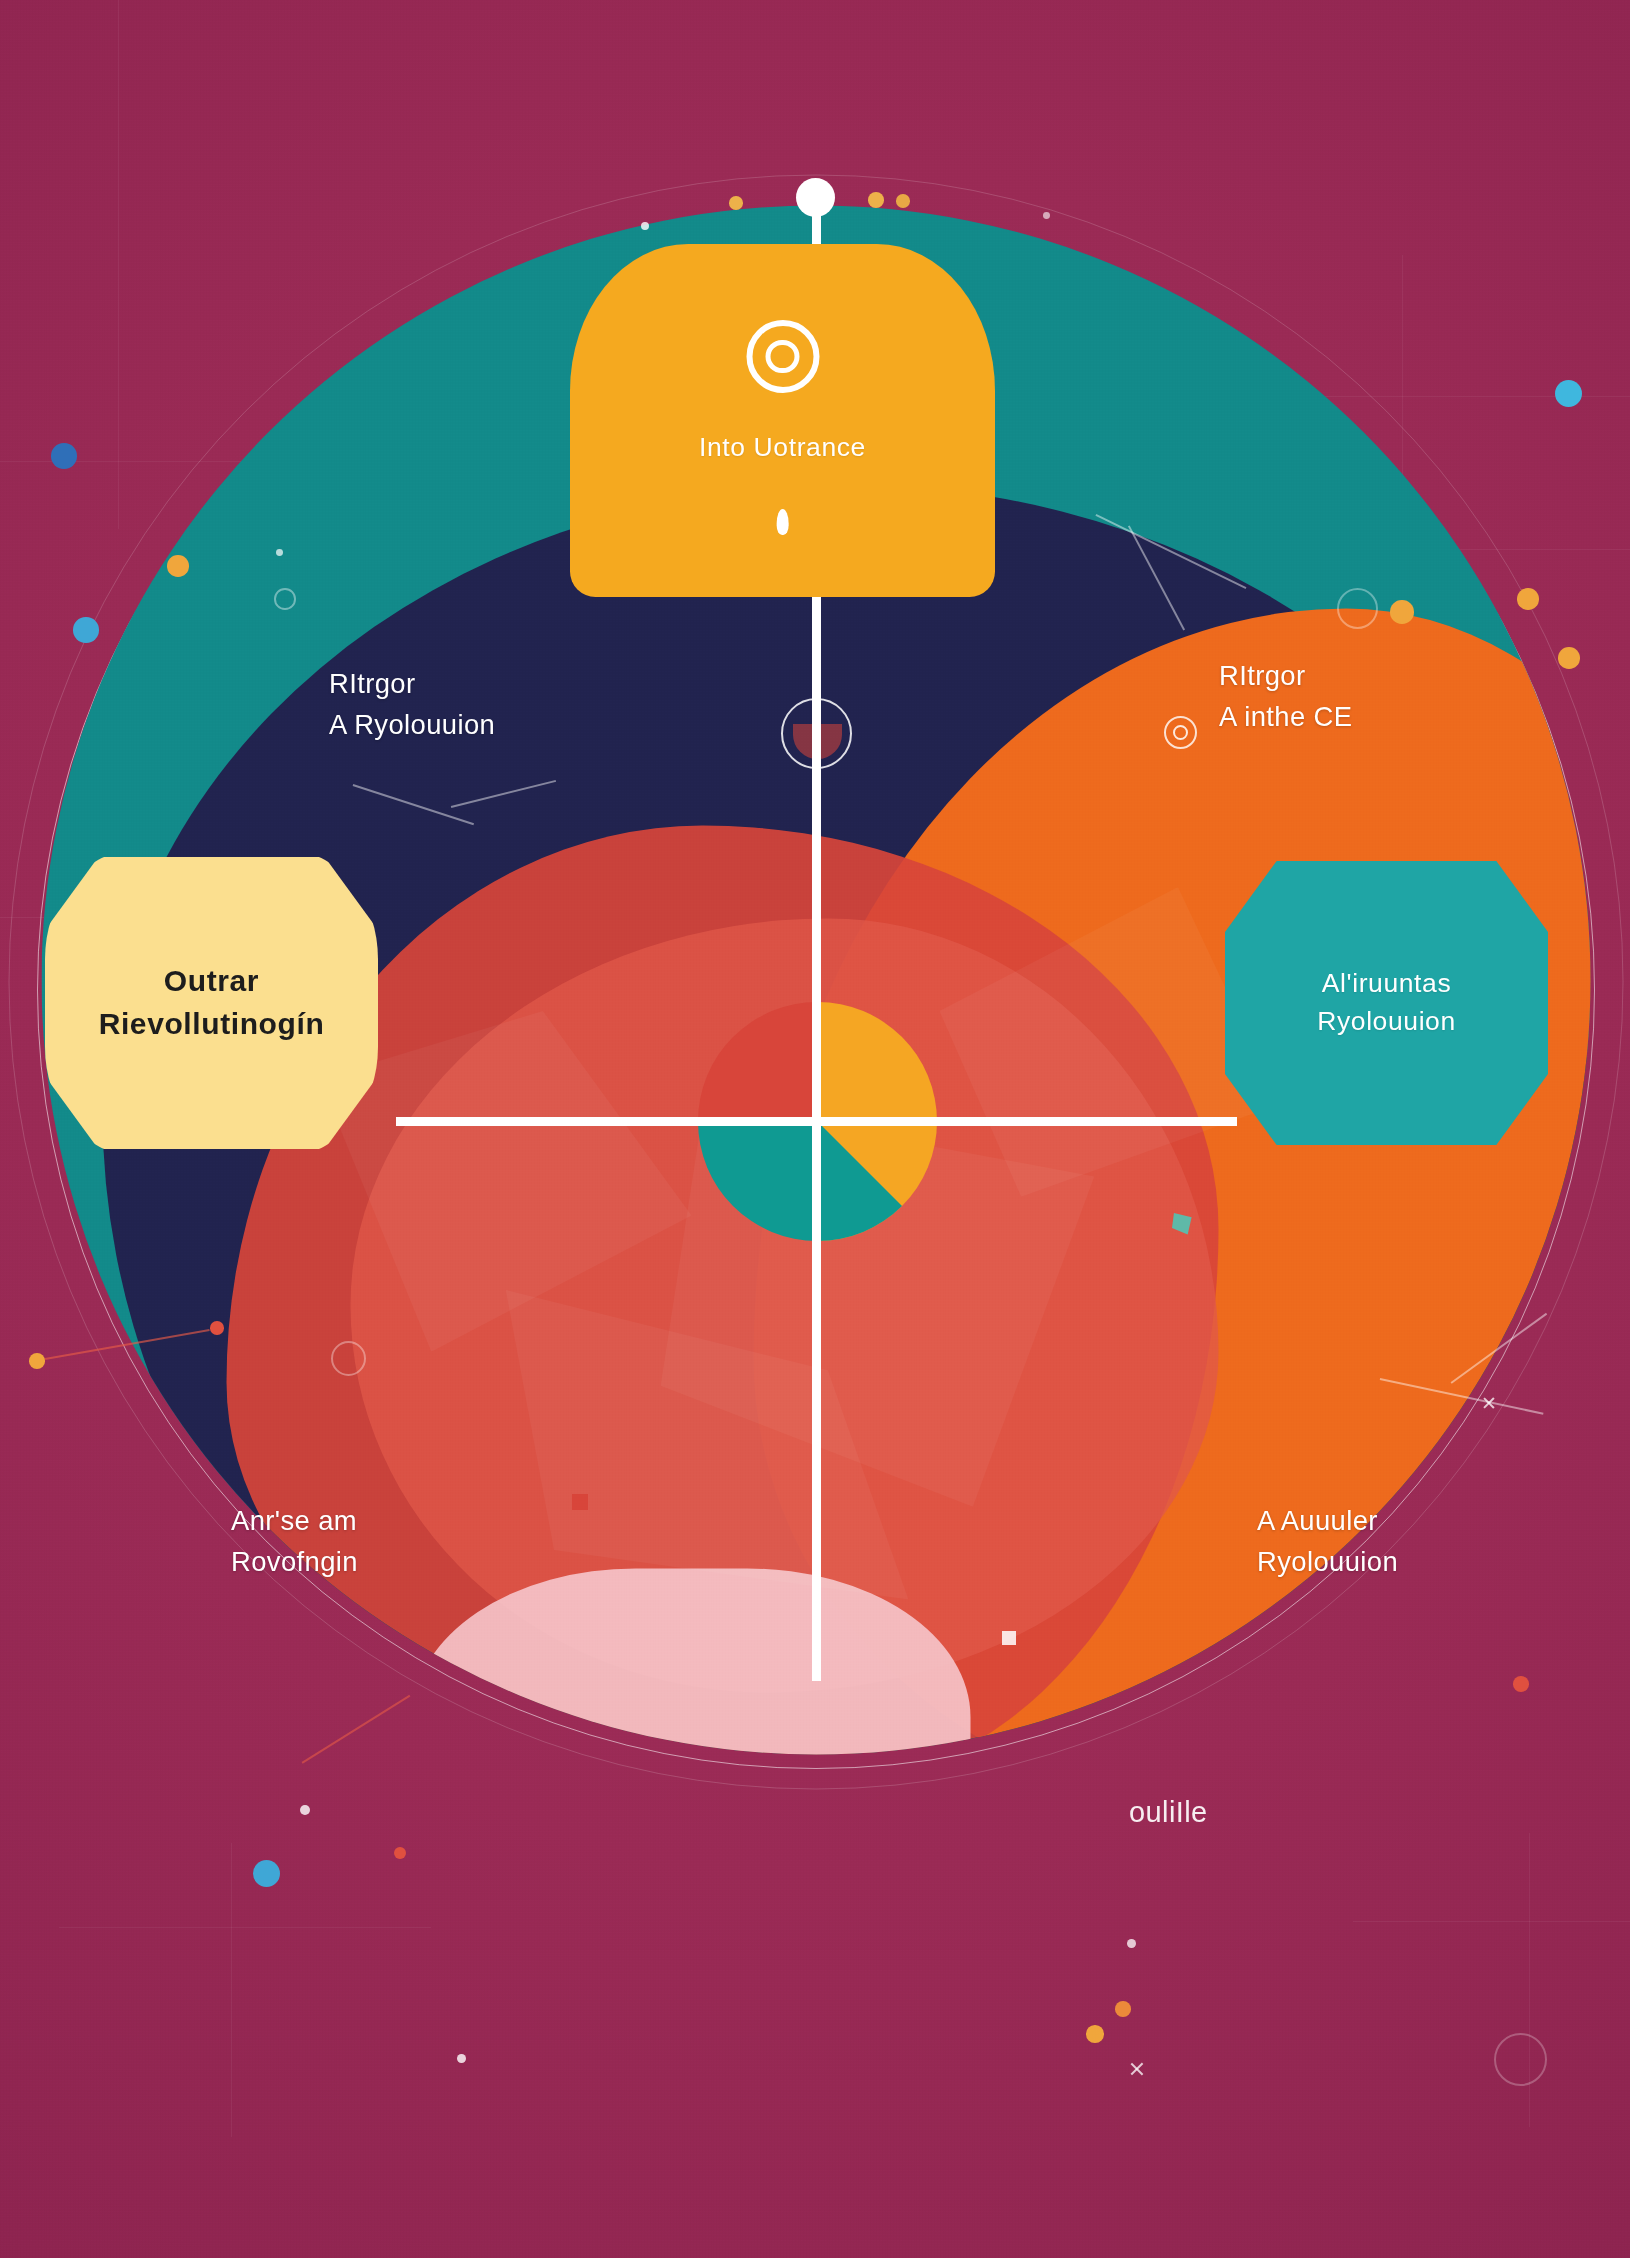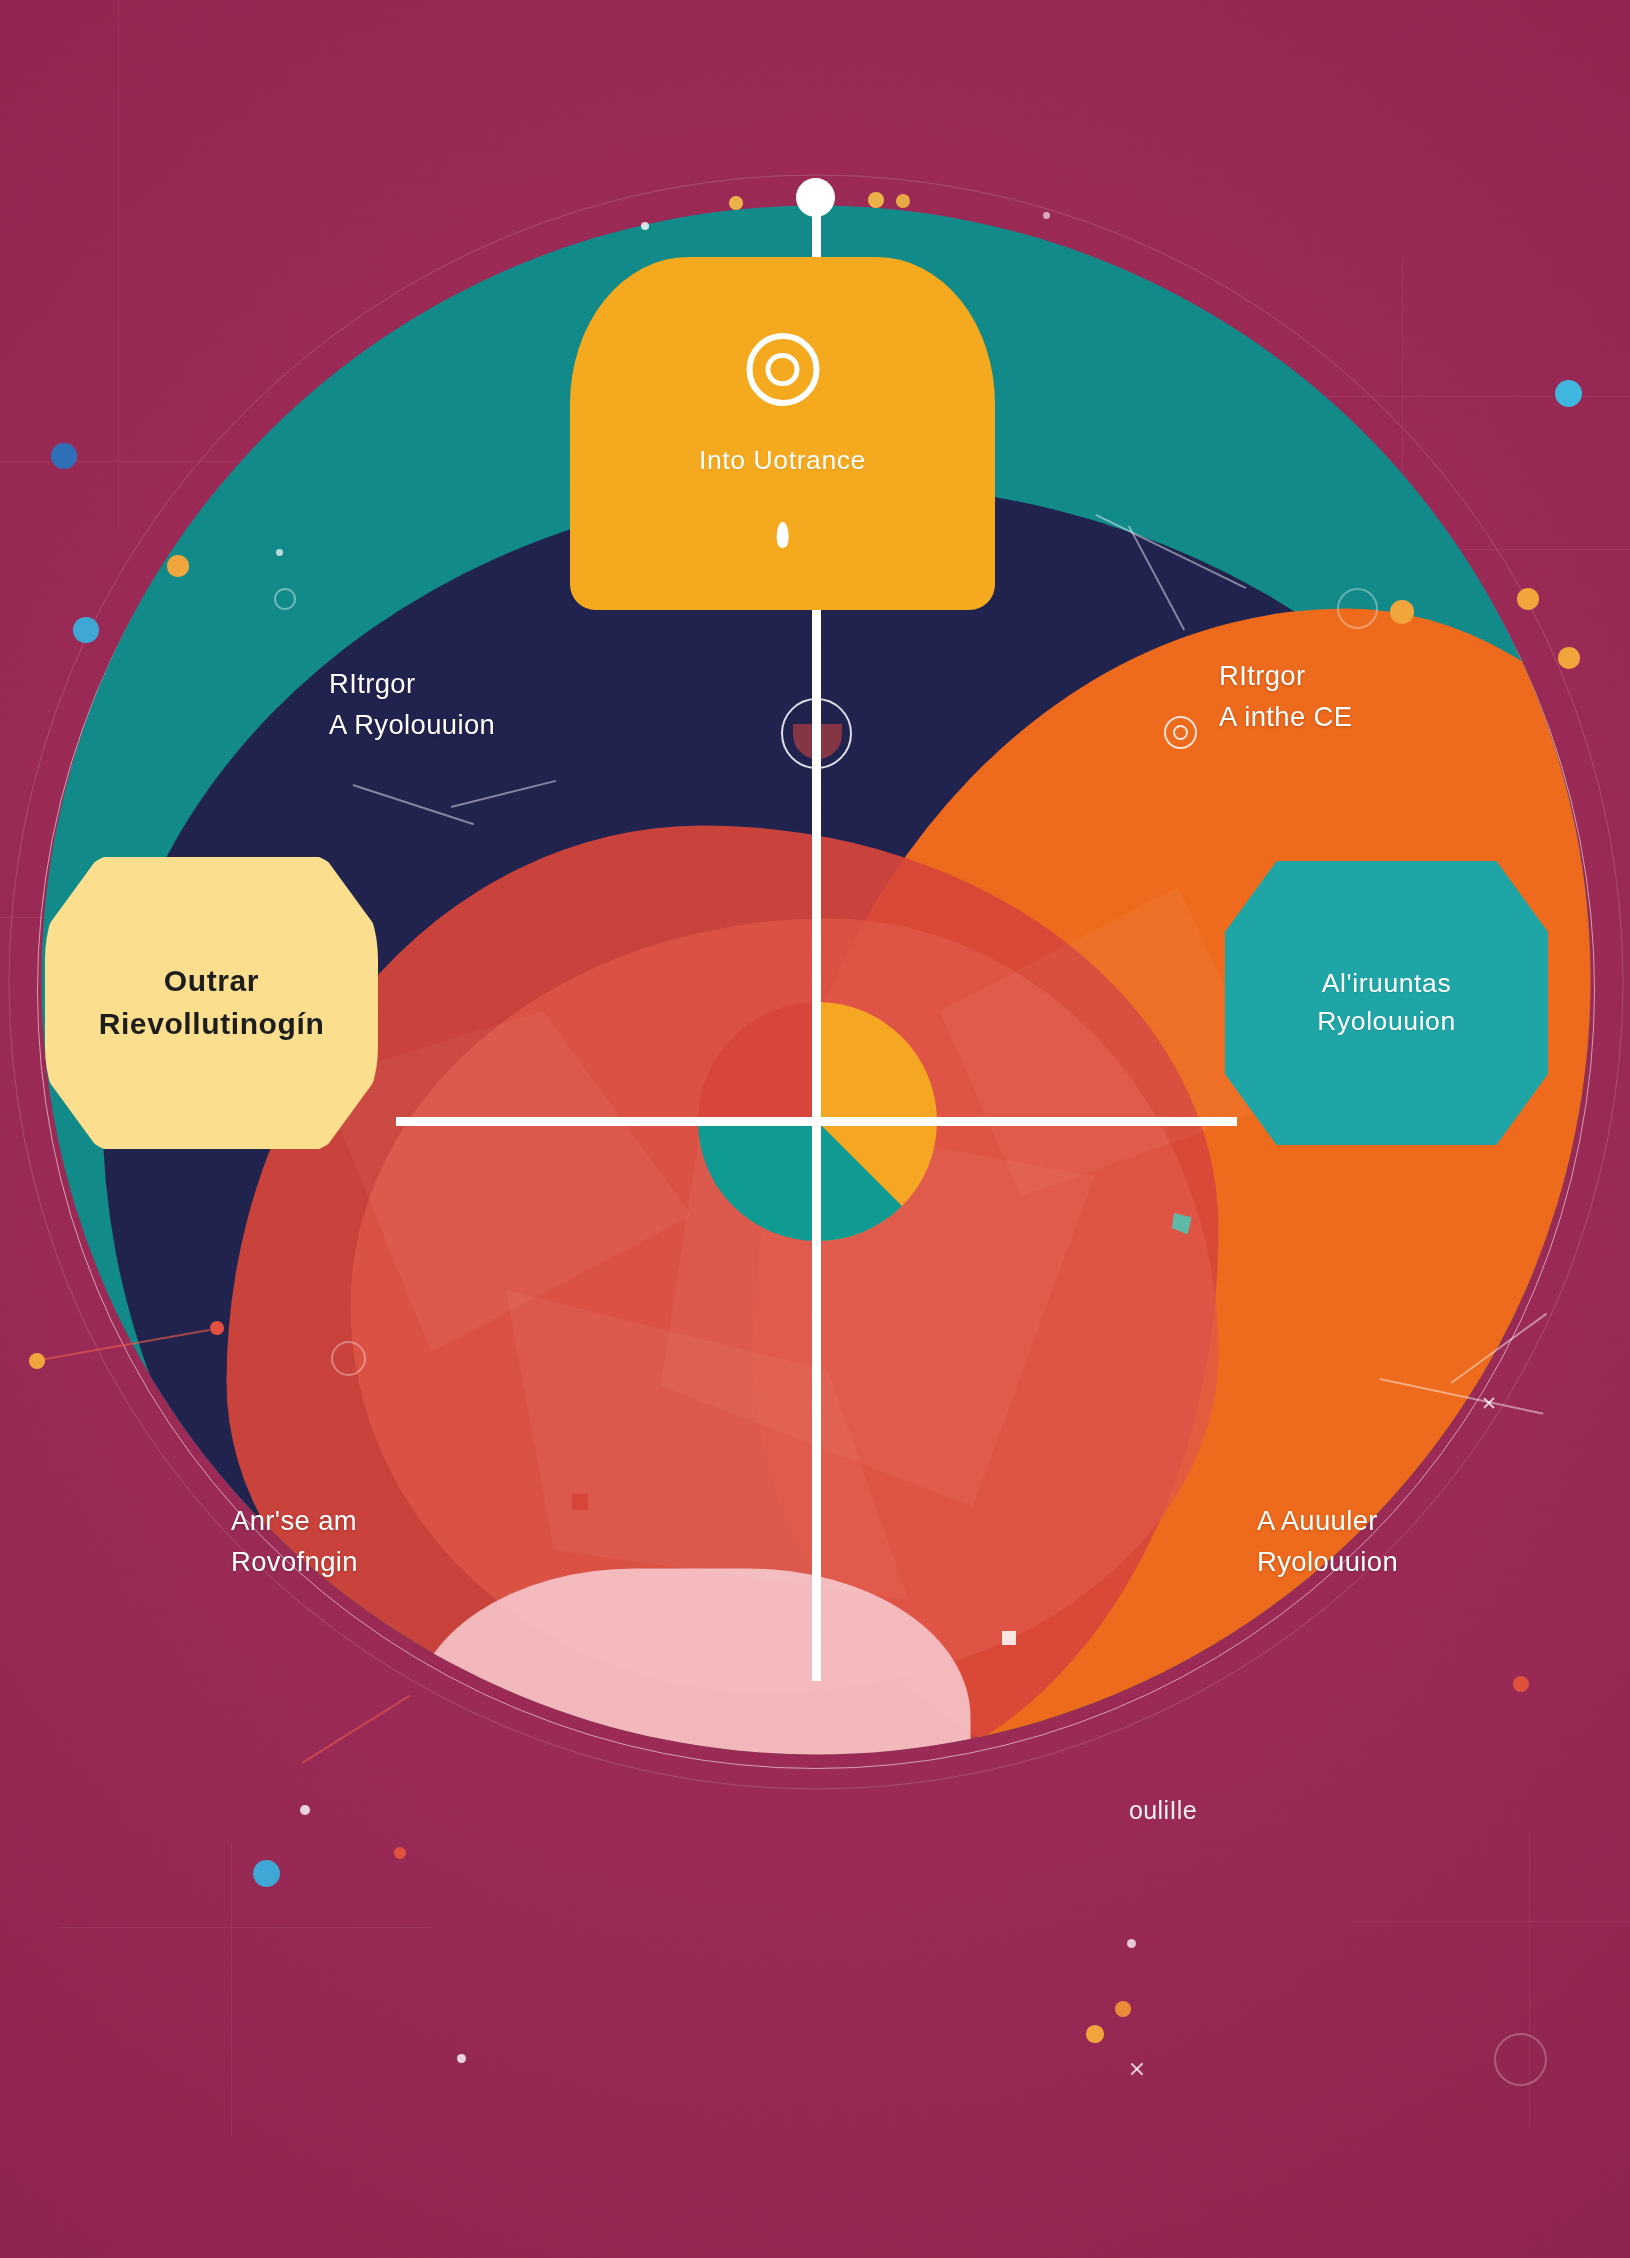--- a/index.html
+++ b/index.html
@@ -171,21 +171,21 @@
     color: #ffffff;
     font-size: 26.5px;
     letter-spacing: 0.6px;
     line-height: 1.42;
     font-weight: 400;
     text-shadow: 0 1px 2px rgba(0,0,0,.10);
   }
 
   
   #card-top {
-    left: 570px; top: 257px;
+    left: 570px; top: 244px;
     width: 425px; height: 353px;
     background: #f5a91f;
     border-radius: 118px 118px 25.5px 25.5px / 147px 147px 25.5px 25.5px;
   }
   #card-top .card-label { margin-top: 55px; }
 
   
   #top-icon {
     position: absolute;
     left: 50%; top: 76px;
@@ -291,21 +291,21 @@
     width: 11.8px; height: 11.8px;
     border-radius: 50%;
     border: 2px solid rgba(255,255,255,.85);
   }
 
   #minor-note {
     position: absolute;
     left: 1129px; top: 1796px;
     z-index: 18;
     color: rgba(255,255,255,.92);
-    font-size: 25px;
+    font-size: 29px;
     letter-spacing: 0.4px;
   }
 
   
   .dot {
     position: absolute;
     border-radius: 50%;
     z-index: 16;
   }
   .ring-dot {

